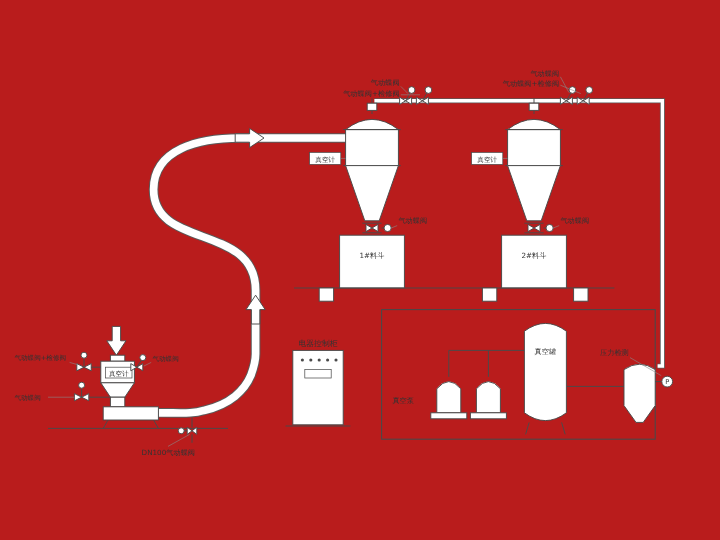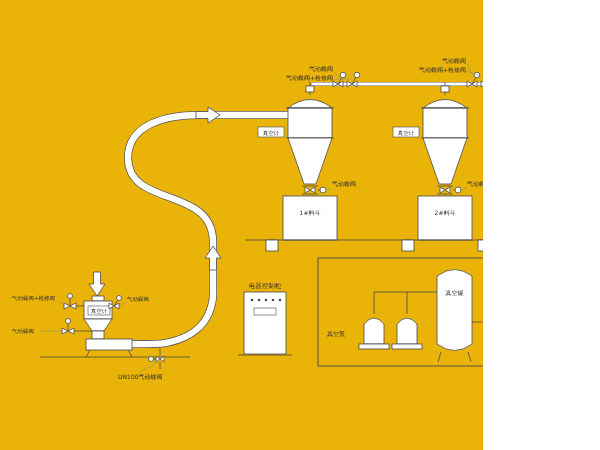--- a/index.html
+++ b/index.html
@@ -1,16 +1,16 @@
 <!DOCTYPE html>
 <html><head>
 <meta charset="utf-8">
 <style>
   html,body{margin:0;padding:0;background:#ffffff;}
-  .stage{width:483px;height:450px;position:relative;background:#eab308;overflow:hidden;
+  .stage{width:600px;height:450px;position:relative;background:#b91c1c;overflow:hidden;
          font-family:"DejaVu Sans",sans-serif;}
   svg{display:block;}
   svg text{font-family:"DejaVu Sans",sans-serif;fill:#333;}
   .t6{font-size:6px;}
   .t5{font-size:5.5px;}
   .t7{font-size:6.5px;}
   .eq{stroke:#4a4a4a;stroke-width:.8;fill:#ffffff;}
   .ln{stroke:#4a4a4a;stroke-width:.8;fill:none;}
   .frame{stroke:#4a4a4a;stroke-width:.9;fill:none;}
   .lead{stroke:#8a8a8a;stroke-width:.5;fill:none;}

